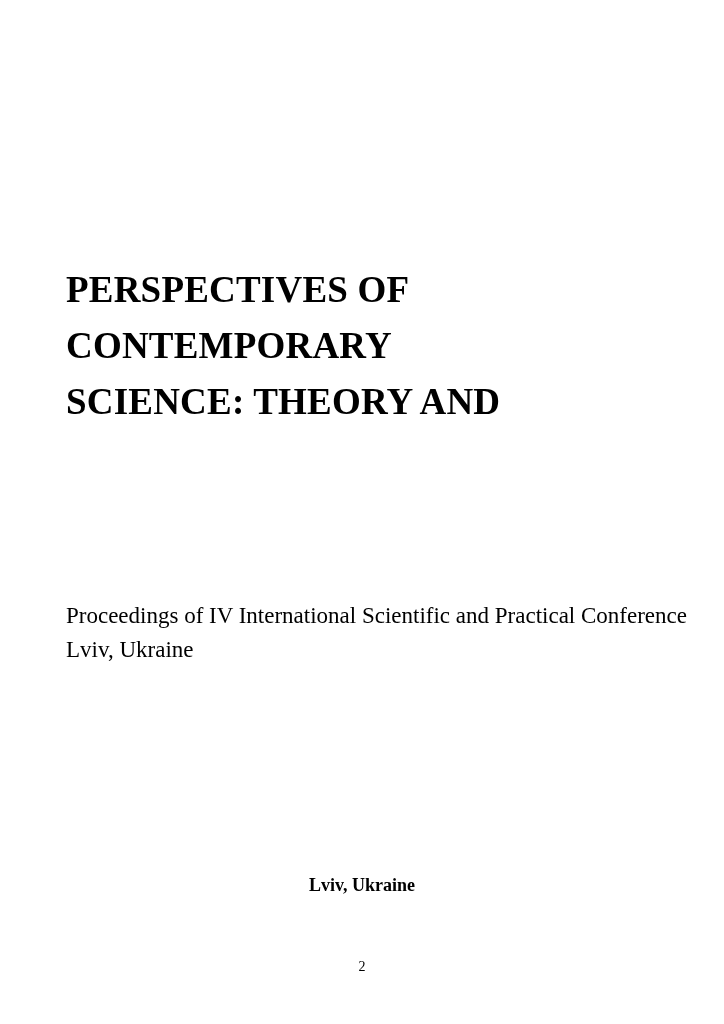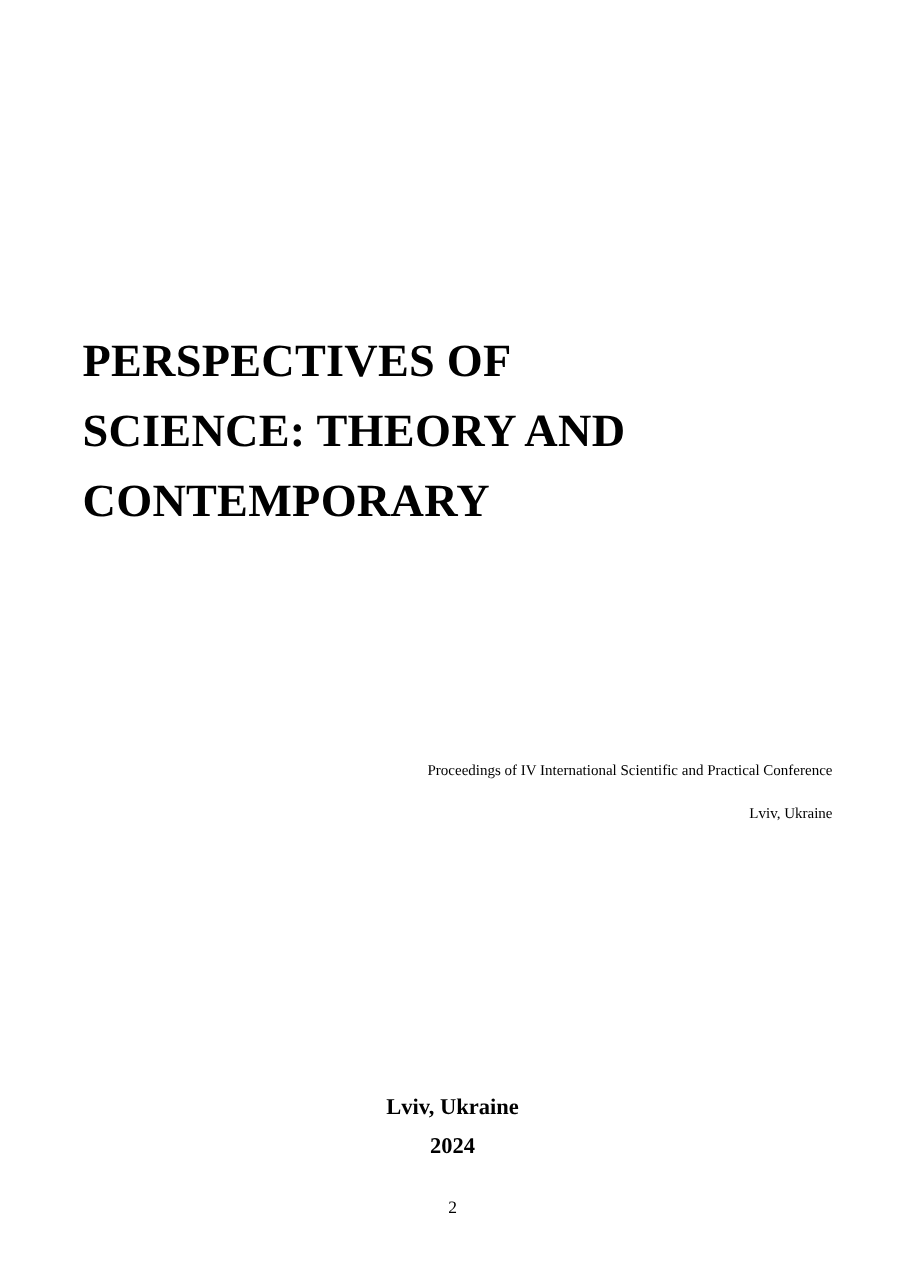--- a/index.html
+++ b/index.html
@@ -44,25 +44,24 @@
 
   .meta-block {
     position: absolute;
     left: 66px;
     top: 599px;
     width: 600px;
   }
 
   .meta-line {
     font-family: "Liberation Serif", serif;
-    font-size: 12px;
+    font-size: 23px;
     line-height: 34px;
     color: #000000;
     white-space: nowrap;
-    text-align: right;
   }
 
   .footer-block {
     position: absolute;
     left: 0;
     top: 870px;
     width: 724px;
     text-align: center;
   }
 
@@ -85,29 +84,28 @@
     color: #000000;
   }
 </style>
 </head>
 <body>
 
 <div class="page">
 
   <div class="title-block">
     <div class="title-line">PERSPECTIVES OF</div>
+    <div class="title-line">CONTEMPORARY</div>
     <div class="title-line">SCIENCE: THEORY AND</div>
-    <div class="title-line">CONTEMPORARY</div>
   </div>
 
   <div class="meta-block">
     <div class="meta-line">Proceedings of IV International Scientific and Practical Conference</div>
     <div class="meta-line">Lviv, Ukraine</div>
   </div>
 
   <div class="footer-block">
     <div class="footer-line">Lviv, Ukraine</div>
-    <div class="footer-line">2024</div>
   </div>
 
   <div class="page-number">2</div>
 
 </div>
 
 </body></html>

